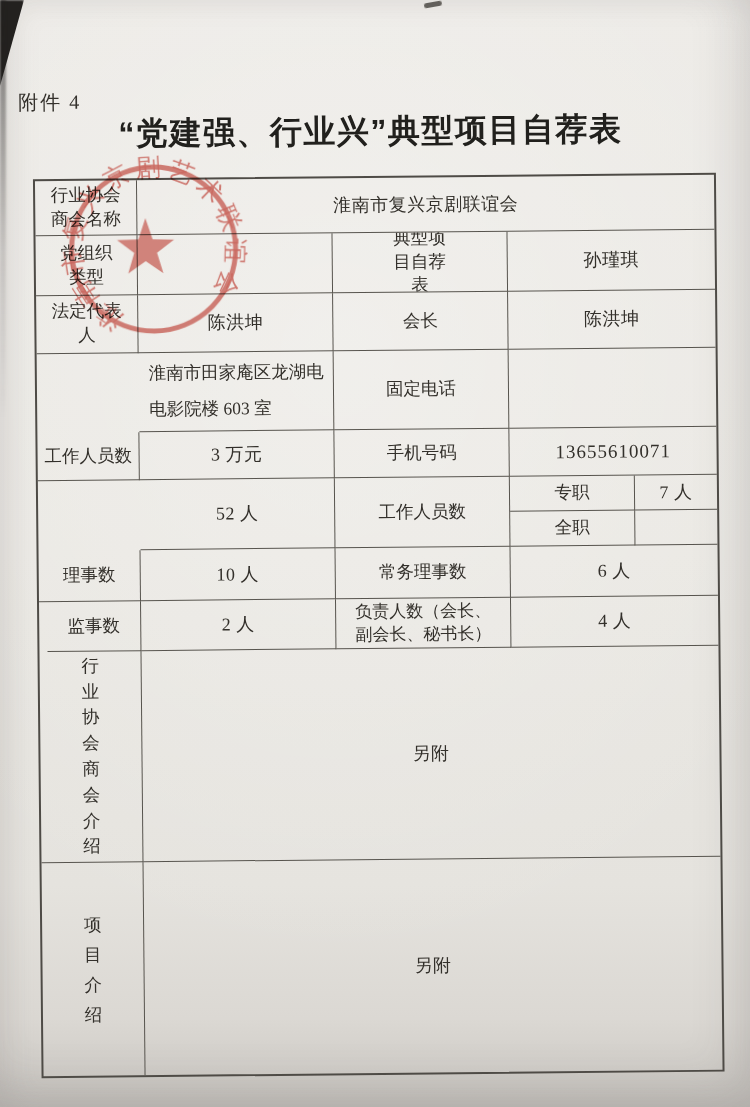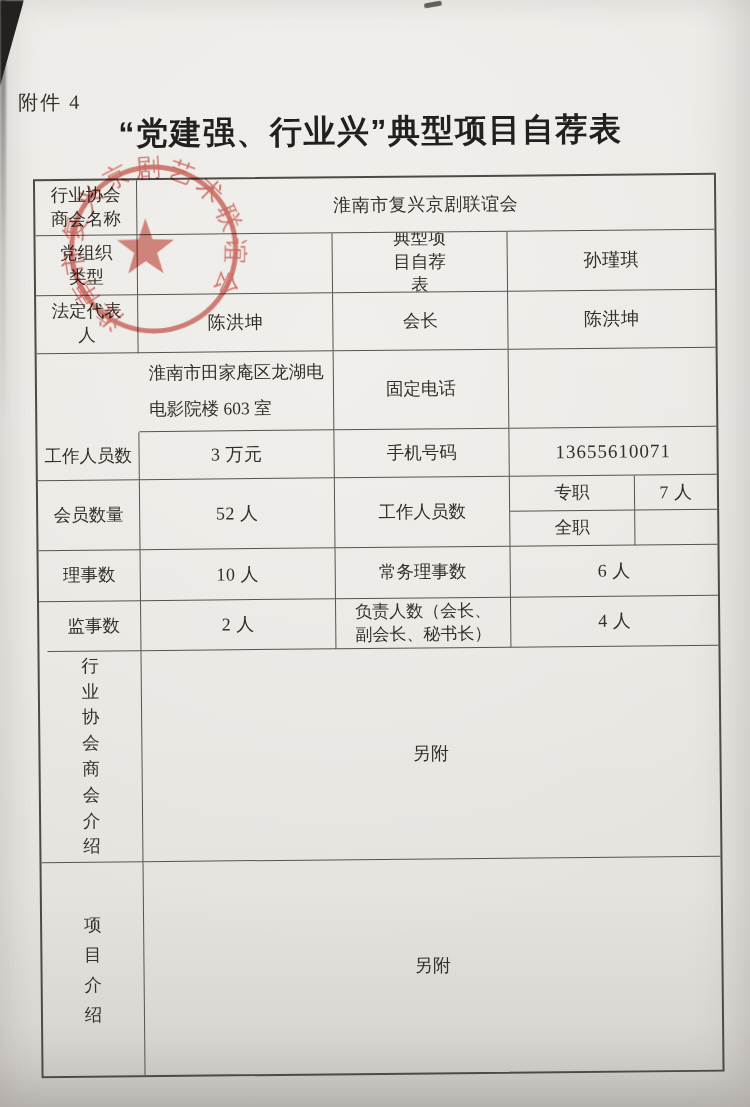--- a/index.html
+++ b/index.html
@@ -157,21 +157,20 @@
       <span>淮南市田家庵区龙湖电 电影院楼 603 室</span>
     </div>
     <div class="cell a-tel-l">固定电话</div>
     <div class="cell a-tel-v nbr val"></div>
 
     <div class="cell a-cap-l">工作人员数</div>
     <div class="cell a-cap-v val">3 万元</div>
     <div class="cell a-mob-l">手机号码</div>
     <div class="cell a-mob-v nbr val phone">13655610071</div>
 
-    <div class="cell a-mem-l">会员数量</div>
     <div class="cell a-mem-v val">52 人</div>
     <div class="cell a-staff-l">工作人员数</div>
     <div class="cell a-zz-l">专职</div>
     <div class="cell a-zz-v nbr val">7 人</div>
     <div class="cell a-qz-l">全职</div>
     <div class="cell a-qz-v nbr val"></div>
 
     <div class="cell a-dir-l">理事数</div>
     <div class="cell a-dir-v val">10 人</div>
     <div class="cell a-sdir-l">常务理事数</div>

